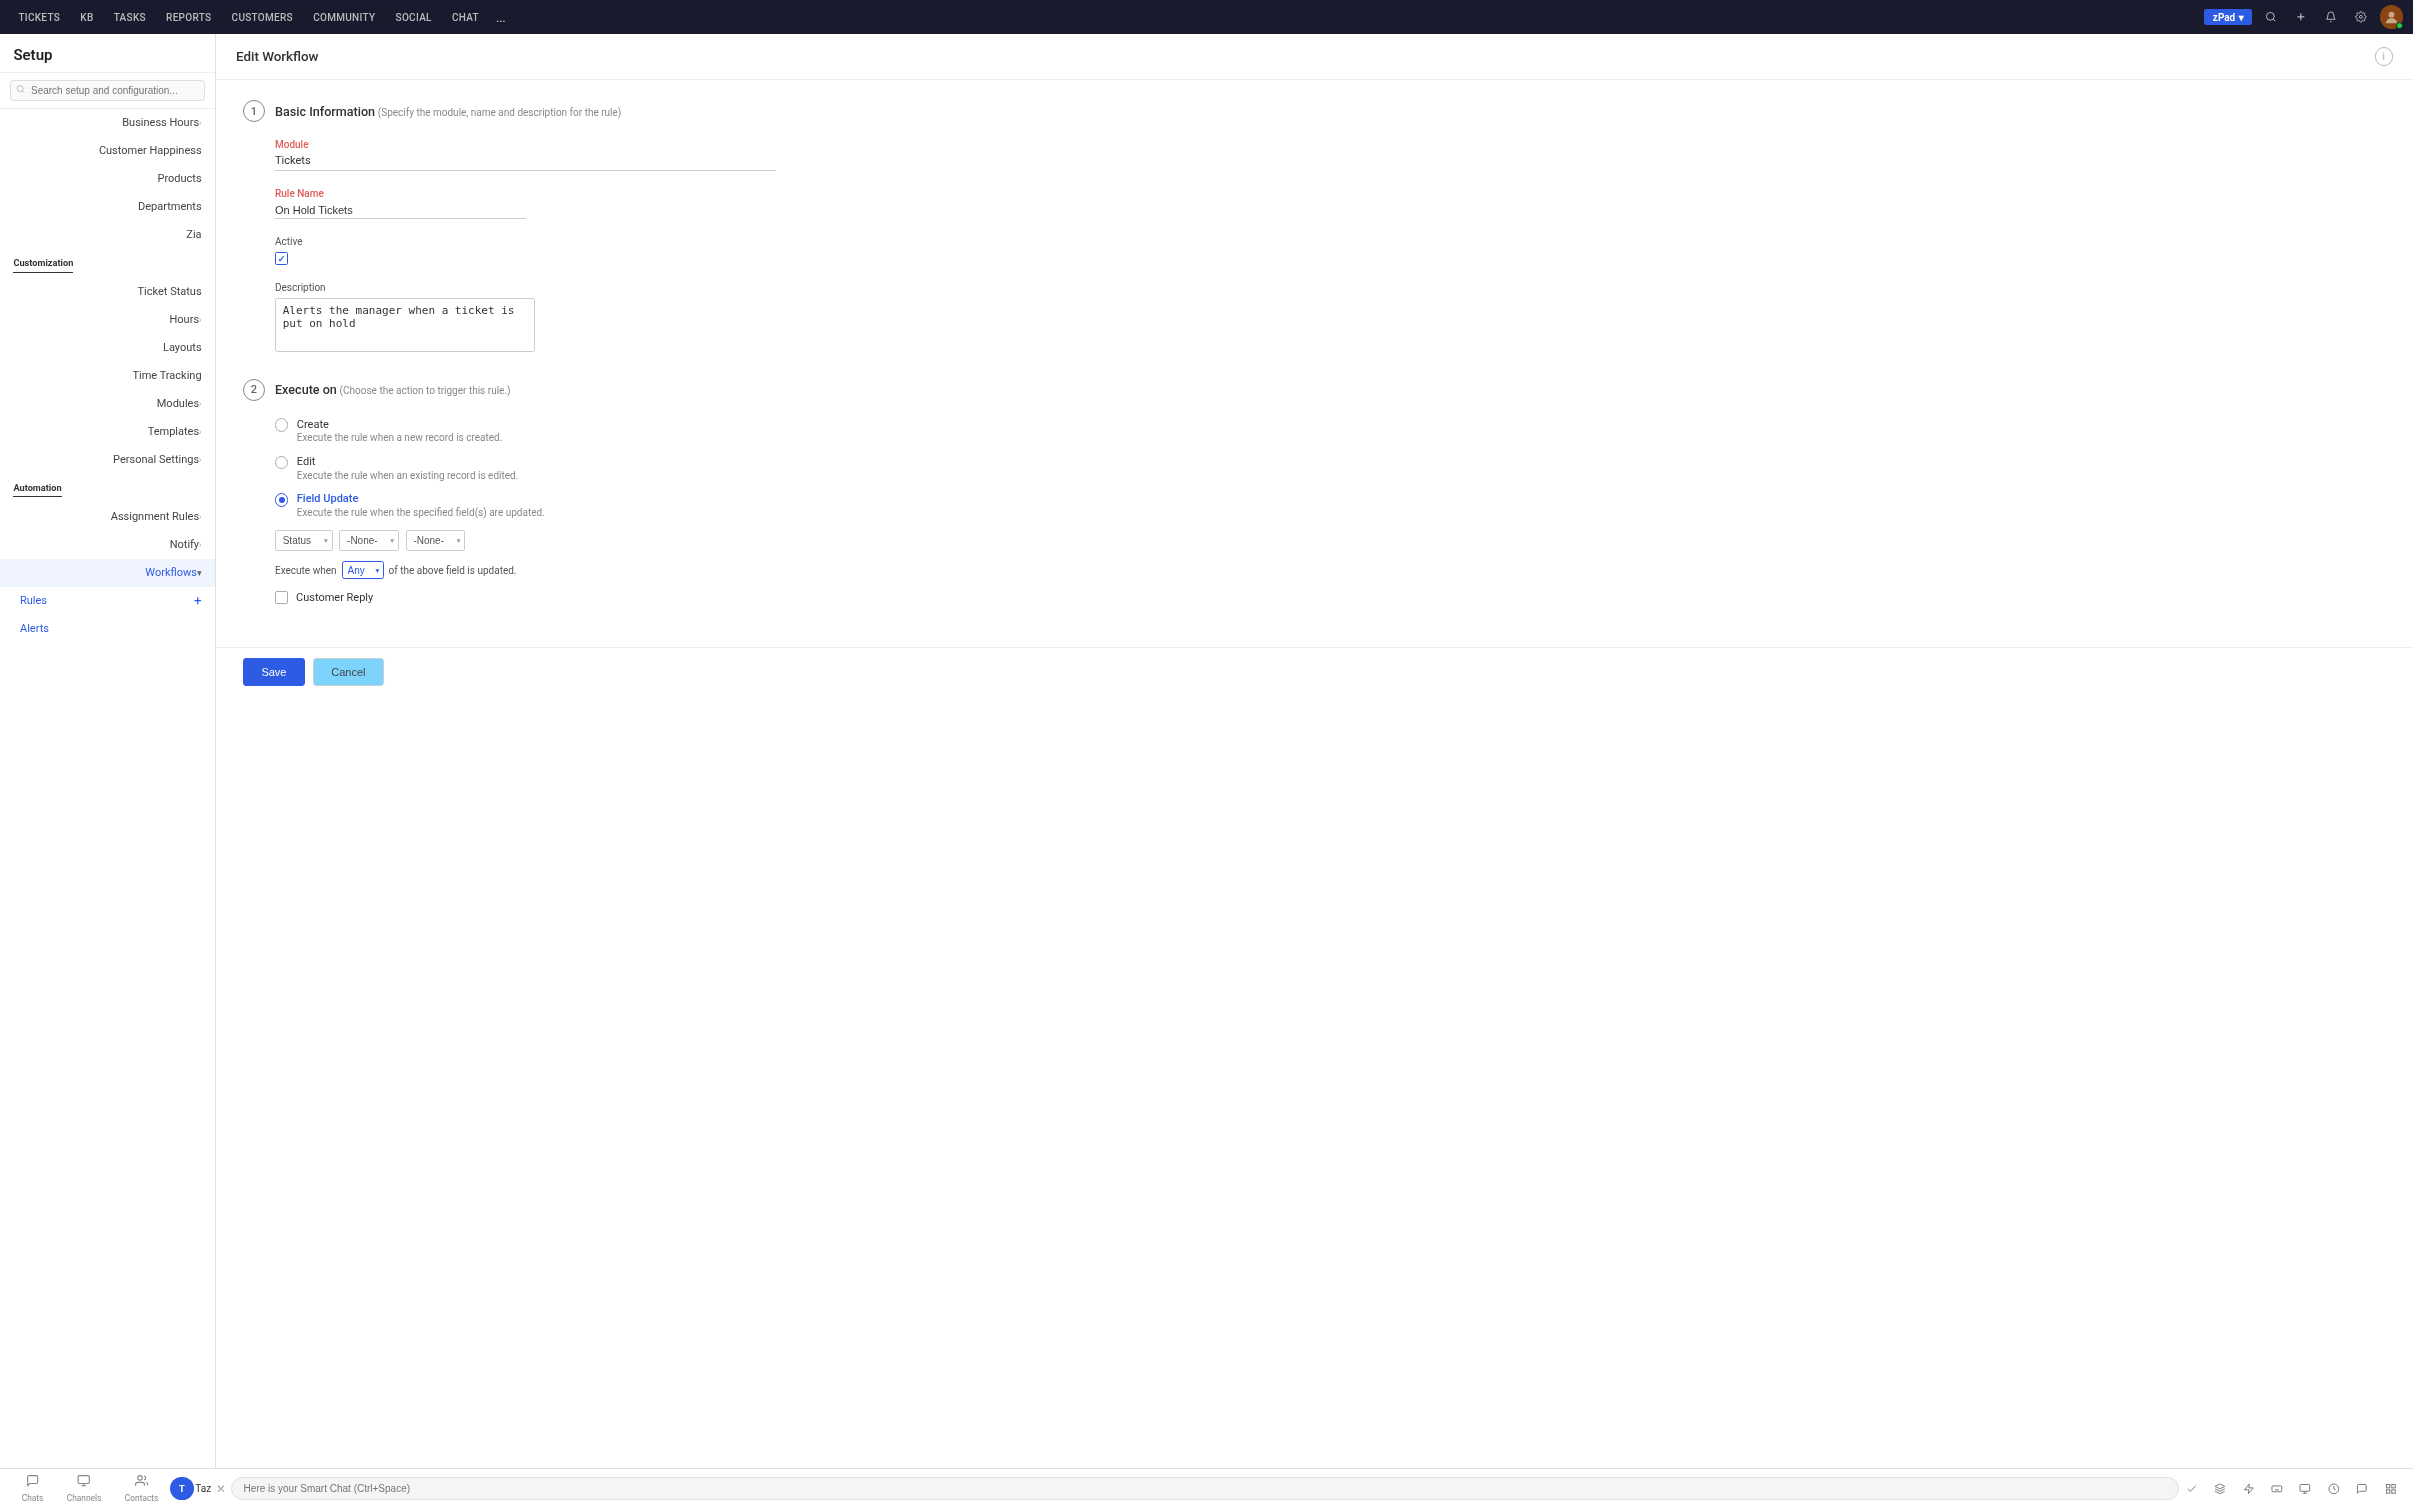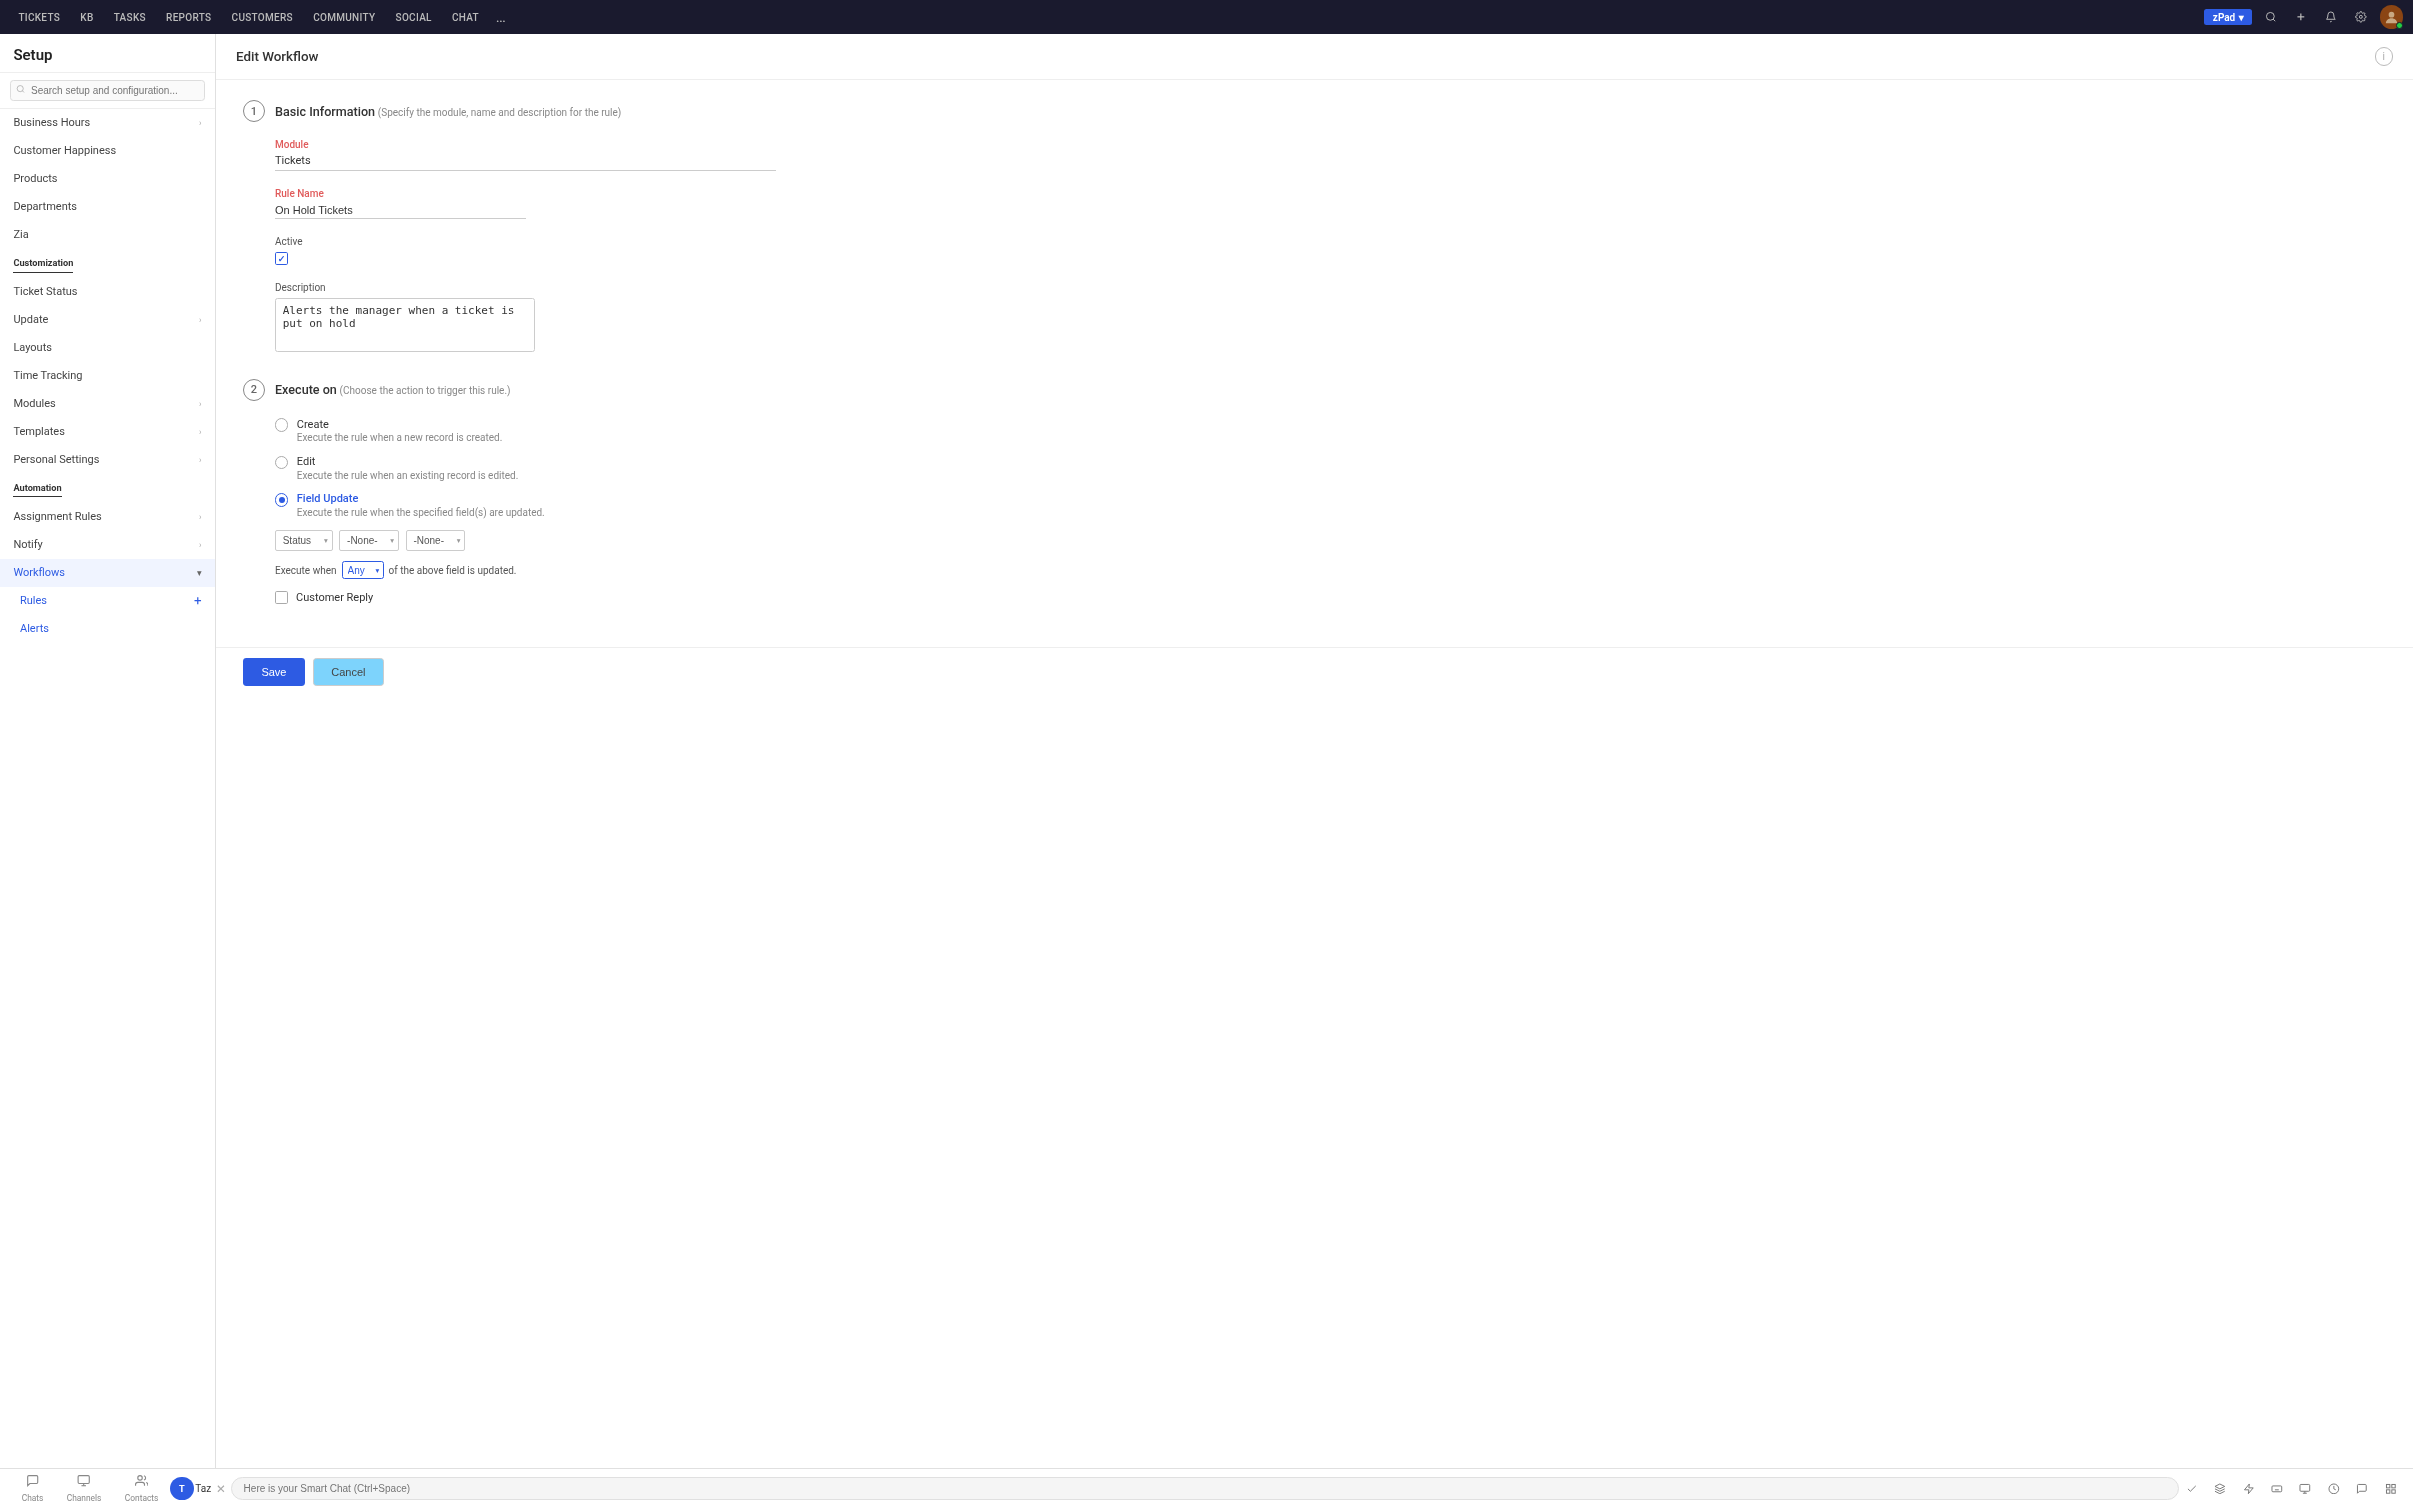--- a/index.html
+++ b/index.html
@@ -101,21 +101,21 @@
       background: #fafafa;
     }
     .sidebar-search-wrap {
       position: relative;
     }
     .sidebar-search-icon {
       position: absolute; left: 5.9px; top: 50%; transform: translateY(-50%);
       color: #aaa; font-size: 9.2px;
     }
     .sidebar-item {
-      display: flex; align-items: center; justify-content: space-between;
+      display: flex; align-items: center; justify-content: flex-end;
       padding: 7.5px 13.4px;
       cursor: pointer;
       color: #444;
       font-size: 11px;
     }
     .sidebar-item.active { color: #2d5be3; background: #f0f4ff; }
     .sidebar-chevron { color: #aaa; font-size: 8.4px; }
     .sidebar-section {
       padding: 8.4px 13.4px 3.4px;
       font-size: 9.2px;
@@ -567,21 +567,21 @@
     </div>
 
     <div class="sidebar-section">
       <span class="sidebar-section-underline">Customization</span>
     </div>
 
     <div class="sidebar-item">
       <span>Ticket Status</span>
     </div>
     <div class="sidebar-item">
-      <span>Update</span>
+      <span>Hours</span>
       <span class="sidebar-chevron">›</span>
     </div>
     <div class="sidebar-item">
       <span>Layouts</span>
     </div>
     <div class="sidebar-item">
       <span>Time Tracking</span>
     </div>
     <div class="sidebar-item">
       <span>Modules</span>

